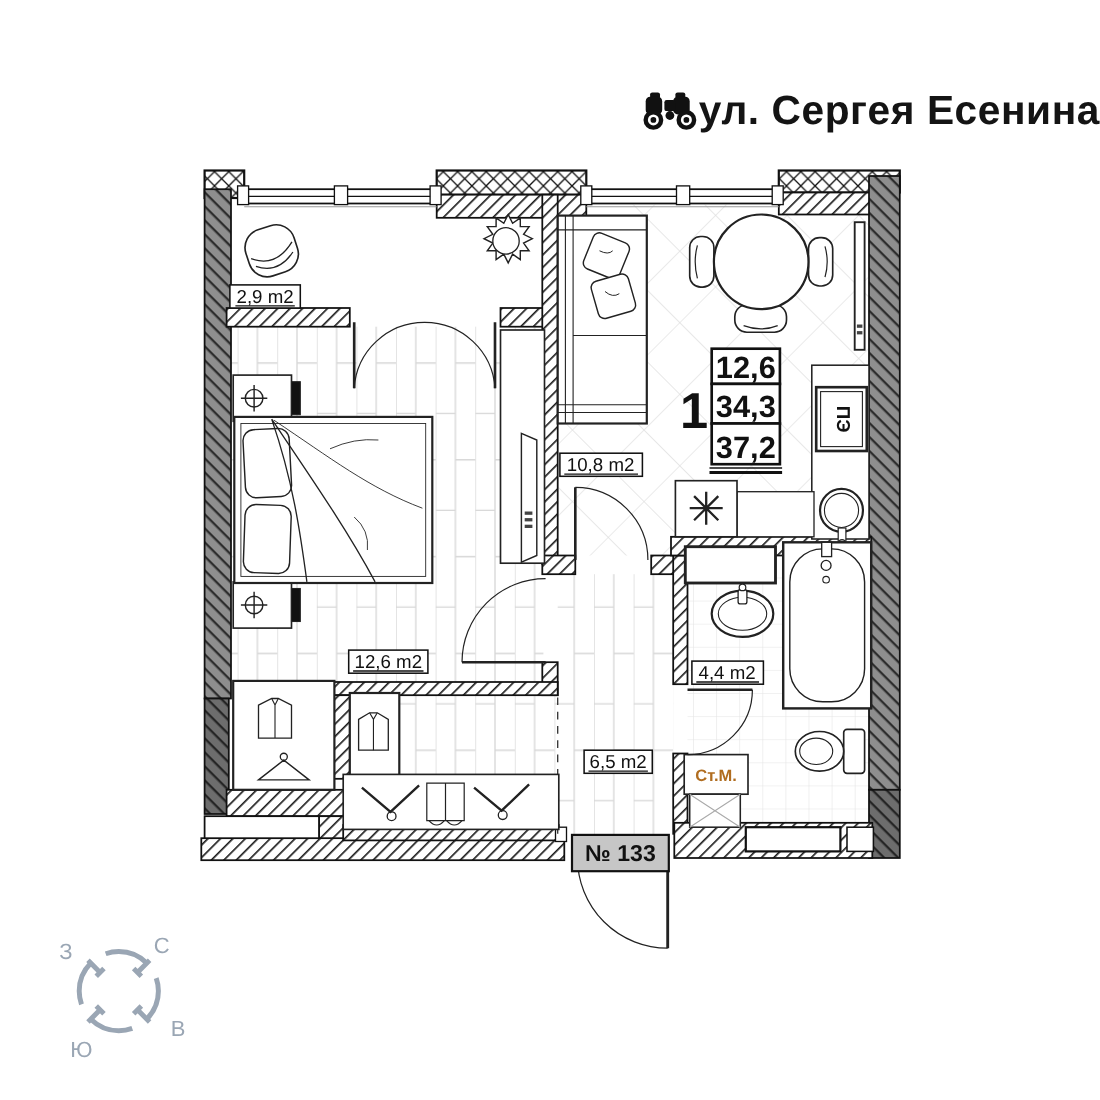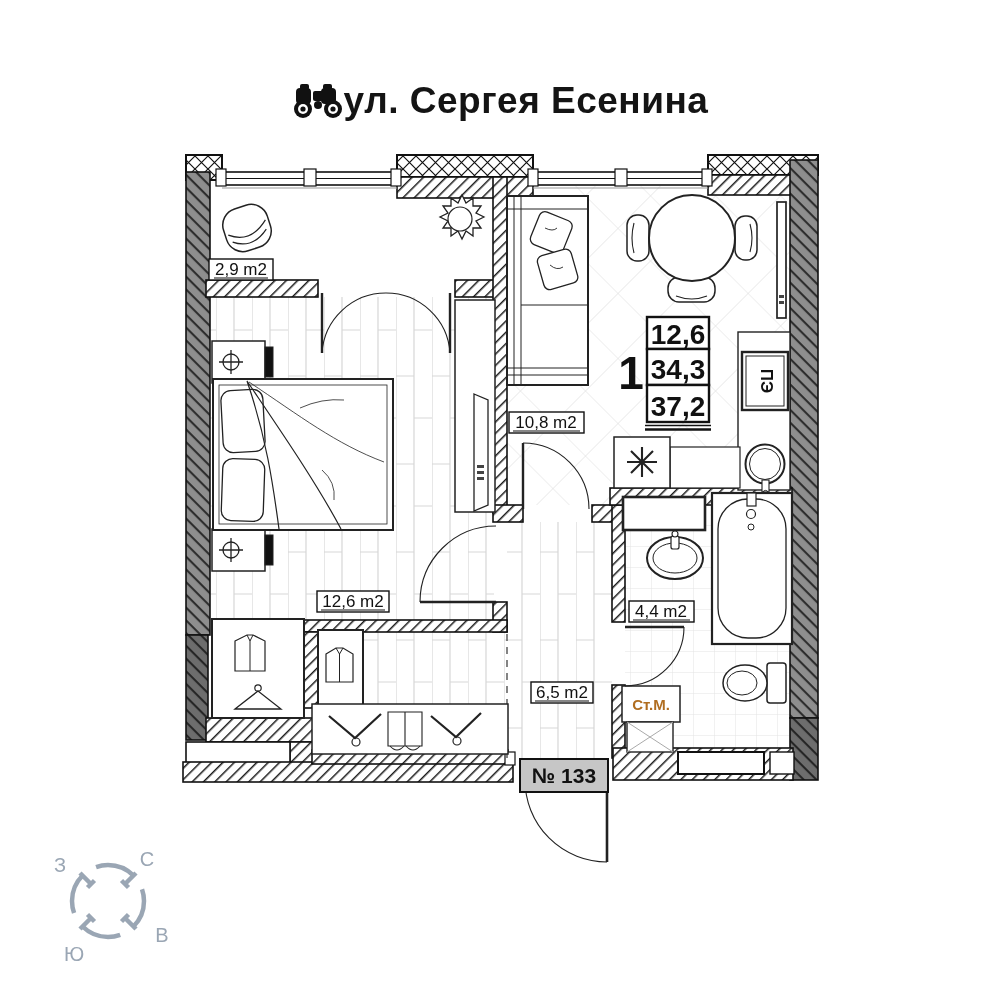--- a/index.html
+++ b/index.html
@@ -1,19 +1,19 @@
 <!DOCTYPE html>
 <html><head>
 <meta charset="utf-8">
 <style>
   html,body{margin:0;padding:0;background:#fff;}
   .page{position:relative;width:1000px;height:1000px;background:#fff;overflow:hidden;
         font-family:"Liberation Sans",sans-serif;}
   .title-bar{position:absolute;left:0;top:80px;width:100%;display:flex;align-items:center;
-             justify-content:center;}
+             justify-content:flex-end;}
   .title-bar .street{font-size:37px;font-weight:bold;color:#141414;letter-spacing:.5px;}
   svg text{font-family:"Liberation Sans",sans-serif;}
   .plan{position:absolute;left:180px;top:150px;}
   .compass{position:absolute;left:40px;top:835px;}
 </style>
 </head>
 <body>
 
 <div class="page">
 

